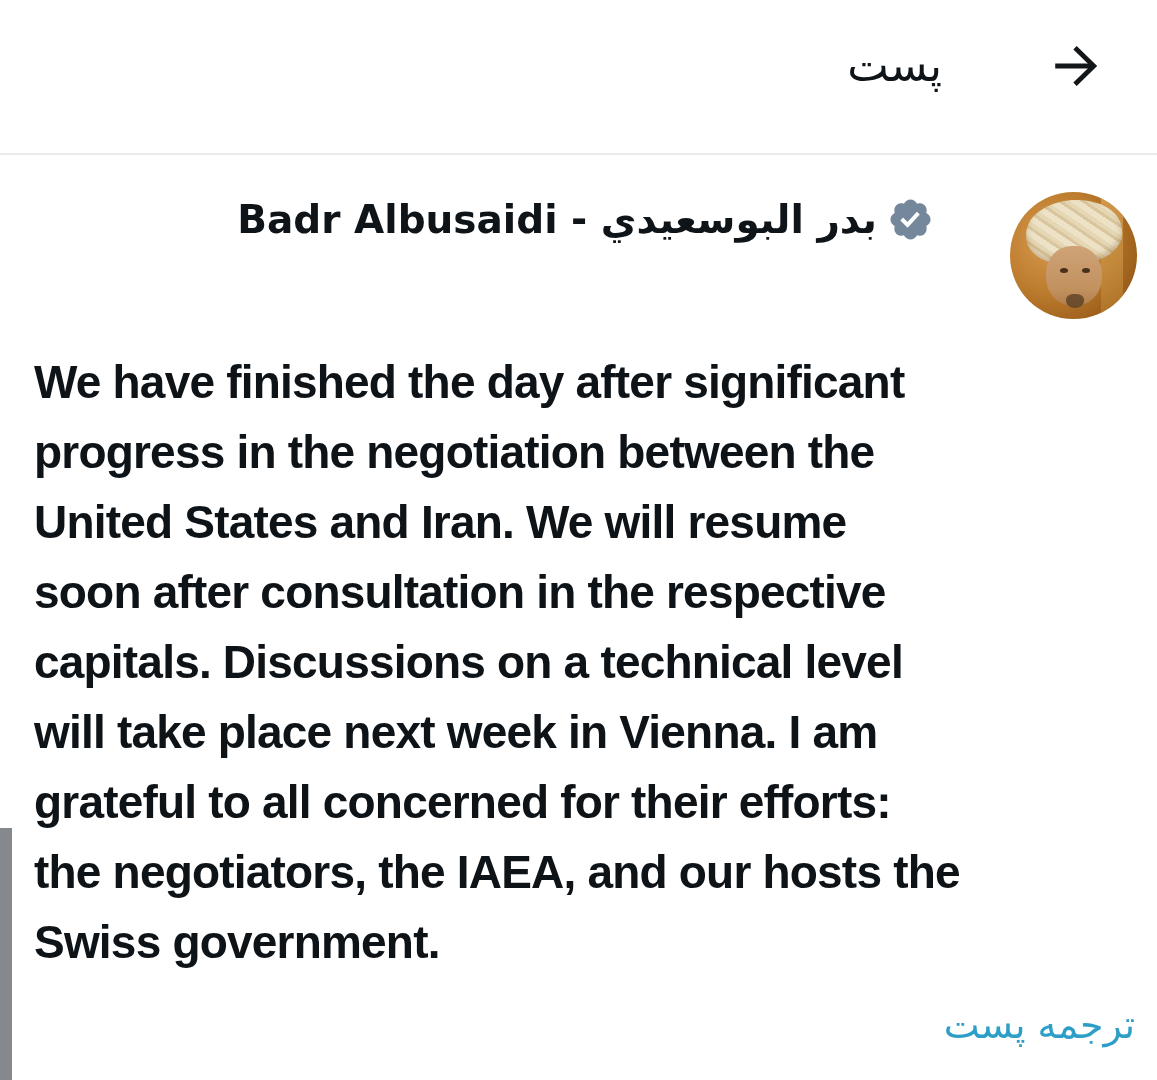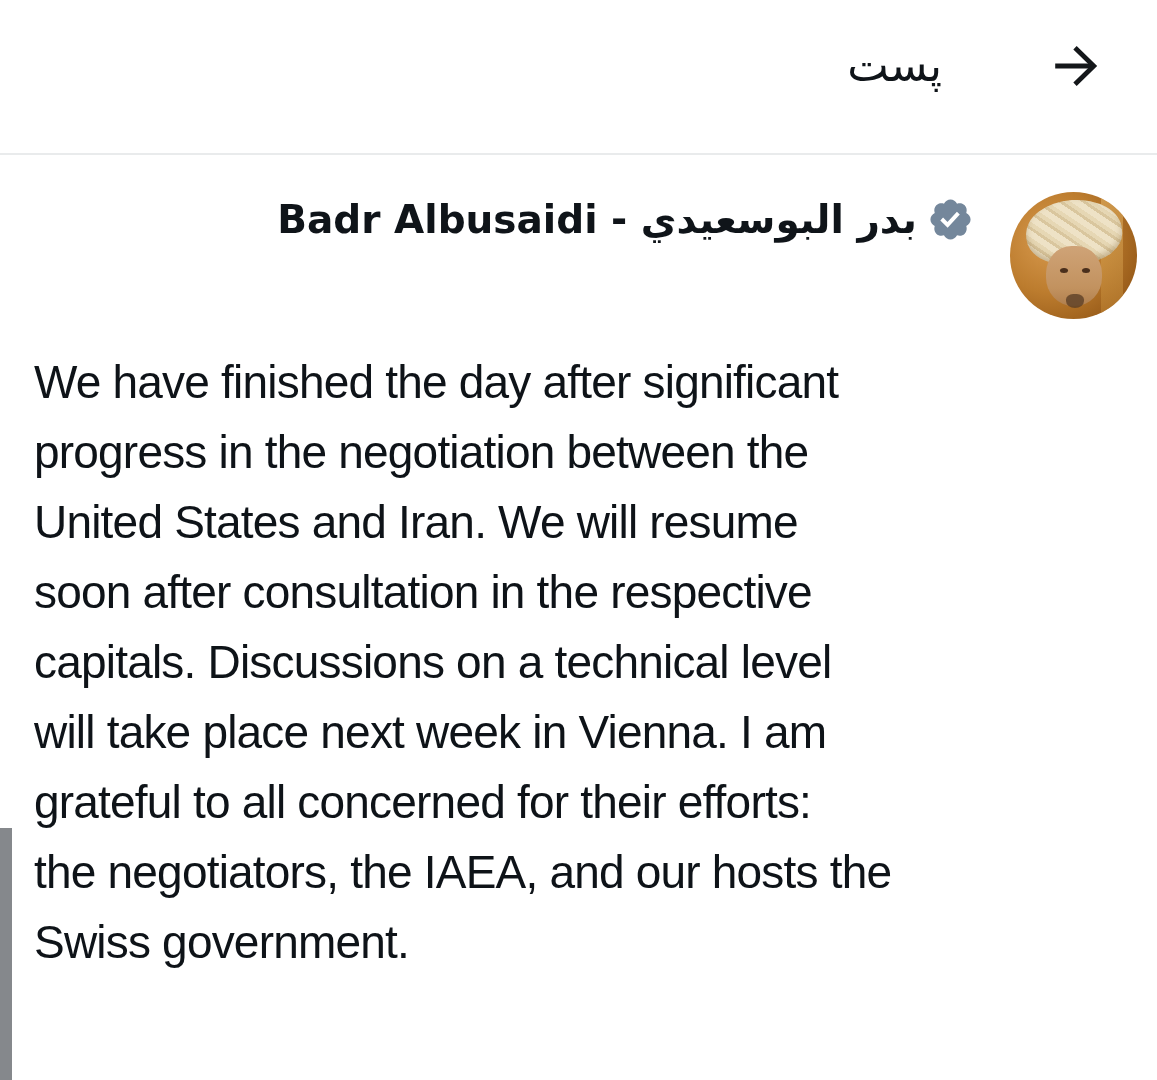--- a/index.html
+++ b/index.html
@@ -35,20 +35,21 @@
     direction: rtl;
   }
 
   
   .tweet { padding: 0 20px 0 28px; }
   .tweet-header {
     display: flex;
     direction: rtl;
     align-items: flex-start;
     margin-top: 37px;
+    gap: 40px;
   }
   .avatar {
     width: 127px; height: 127px;
     border-radius: 50%;
     flex: 0 0 auto;
     position: relative;
     overflow: hidden;
     background: radial-gradient(circle at 32% 38%, #d89a4e 0%, #bc7c2e 45%, #9a5d1a 78%, #855013 100%);
     cursor: pointer;
   }
@@ -127,20 +128,21 @@
   .tweet-text {
     direction: ltr;
     text-align: left;
     margin: 28px 0 0 6px;
     font-size: 46px;
     line-height: 70px;
     letter-spacing: -0.8px;
     color: #0e1318;
     white-space: pre-line;
     font-family: "Liberation Sans", "DejaVu Sans", sans-serif;
+    font-weight: bold;
   }
   .translate-link {
     display: block;
     direction: rtl;
     text-align: left; 
     text-align: right;
     margin: 26px 2px 0 0;
     font-size: 38px;
     color: #2d9fc7;
     text-decoration: none;
@@ -210,18 +212,19 @@
     <div class="tweet-text">We have finished the day after significant
 progress in the negotiation between the
 United States and Iran. We will resume
 soon after consultation in the respective
 capitals. Discussions on a technical level
 will take place next week in Vienna. I am
 grateful to all concerned for their efforts:
 the negotiators, the IAEA, and our hosts the
 Swiss government.</div>
 
+    <a class="translate-link">ترجمه پست</a>
 
   </article>
 
   <div class="scrollbar-thumb"></div>
 
 </div>
 
 </body></html>

